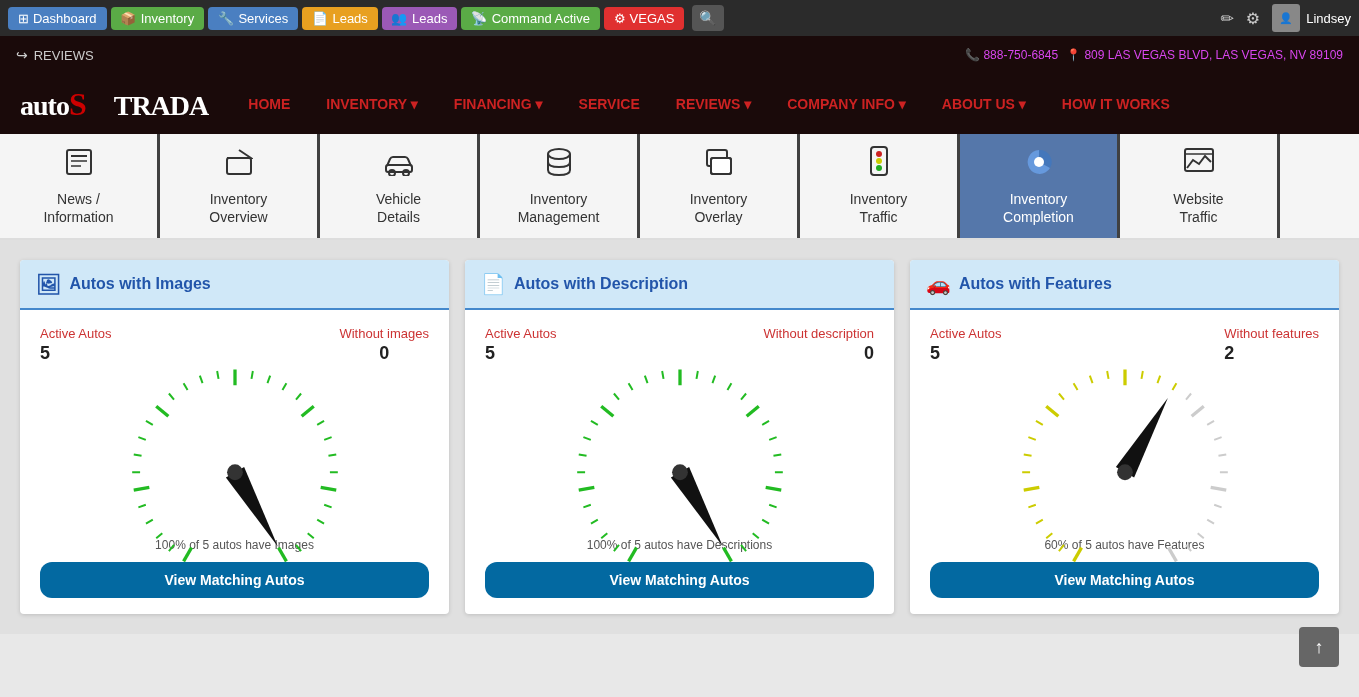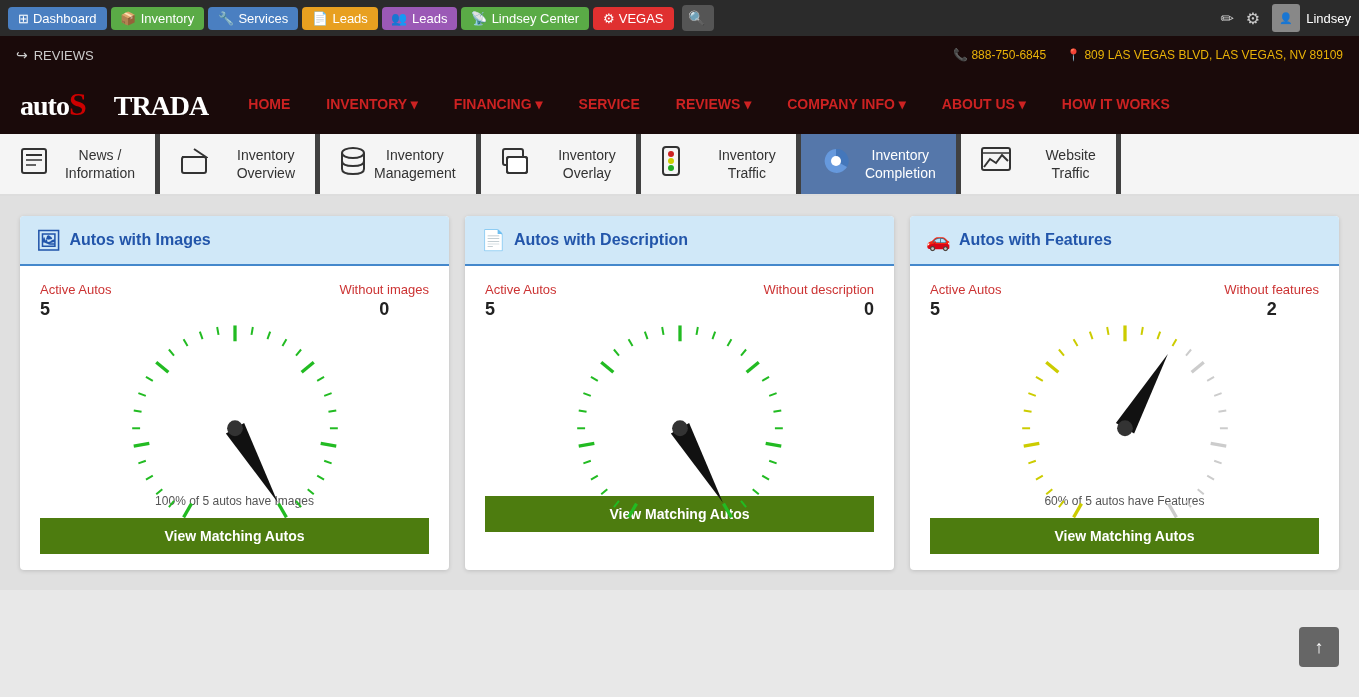--- a/index.html
+++ b/index.html
@@ -48,21 +48,21 @@
     .secondary-bar {
       background: #1a0a0a;
       display: flex; align-items: center; justify-content: space-between;
       padding: 6px 16px; height: 38px;
     }
     .logoff {
       display: flex; align-items: center; gap: 6px;
       color: #ccc; font-size: 13px; cursor: pointer;
     }
     .contact-info {
-      display: flex; align-items: center; gap: 20px; color: #eab308; font-size: 12px; justify-content: flex-end;
+      display: flex; align-items: center; gap: 8px; color: #d946ef; font-size: 12px; justify-content: flex-end;
     }
 
     
     .main-nav-container {
       background: #1a0a0a;
       display: flex; align-items: center;
       padding: 0 20px; height: 60px;
     }
     .logo {
       font-size: 28px; font-weight: bold; color: #fff; letter-spacing: -1px; margin-right: 40px;
@@ -78,22 +78,22 @@
       color: #cc2222; font-size: 14px; font-weight: 600; cursor: pointer; text-decoration: none;
       display: flex; align-items: center; gap: 3px;
     }
 
     
     .tab-bar {
       background: #f5f5f5;
       display: flex; border-bottom: 2px solid #ddd;
     }
     .tab-item {
-      display: flex; flex-direction: row; align-items: center; justify-content: space-between;
-      padding: 12px 20px; min-width: 160px; cursor: pointer; border-right: 5px solid #404040;
+      display: flex; flex-direction: column; align-items: center; justify-content: flex-end;
+      padding: 12px 20px; min-width: 160px; cursor: pointer; border-right: 3px solid #404040;
       font-size: 14px; color: #333; text-align: center; gap: 8px;
     }
     .tab-item.active { background: #5577aa; color: #fff; }
     .tab-icon { font-size: 24px; }
 
     
     .content-area {
       background: #e0e0e0; padding: 20px;
     }
 
@@ -121,21 +121,21 @@
     .gauge-container {
       display: flex; justify-content: center; align-items: center;
       padding: 10px 0; margin: 0 auto;
       width: 200px; height: 160px; position: relative;
     }
     .gauge-text {
       text-align: center; font-size: 12px; color: #555; margin: 6px 0 10px;
     }
     .view-btn {
       display: block; width: 100%; padding: 10px;
-      background: #4d7c0f; color: #fff; border: none; border-radius: 0;
+      background: #0369a1; color: #fff; border: none; border-radius: 12px;
       font-size: 14px; font-weight: bold; cursor: pointer; text-align: center;
       margin-top: 8px;
     }
 
     
     .scroll-top {
       position: fixed; bottom: 30px; right: 20px;
       background: #666; color: #fff; width: 40px; height: 40px;
       display: flex; align-items: center; justify-content: center;
       border-radius: 4px; cursor: pointer; font-size: 18px;
@@ -163,21 +163,21 @@
   <button class="top-nav-btn pages">
     <span>📄</span>
     <span>Leads</span>
   </button>
   <button class="top-nav-btn leads">
     <span>👥</span>
     <span>Leads</span>
   </button>
   <button class="top-nav-btn command">
     <span>📡</span>
-    <span>Lindsey Center</span>
+    <span>Command Active</span>
   </button>
   <button class="top-nav-btn admin">
     <span>⚙</span>
     <span>VEGAS</span>
   </button>
   <div class="top-nav-search">
     <span style="color:#ccc;font-size:14px;">🔍</span>
   </div>
   <div class="top-nav-right">
     <span class="top-nav-right-icon">✏</span>
@@ -235,20 +235,30 @@
       <div style="white-space: pre-line; line-height: 1.3;">News /
 Information</div>
     </div>
     <div class="tab-item">
       <div class="tab-icon"><svg width="28" height="28" viewBox="0 0 28 28">
           <rect x="2" y="10" width="24" height="16" rx="2" stroke="#333" stroke-width="2" fill="none"></rect>
           <polyline points="14,2 26,10 2,10" stroke="#333" stroke-width="2" fill="none"></polyline>
         </svg></div>
       <div style="white-space: pre-line; line-height: 1.3;">Inventory
 Overview</div>
+    </div>
+    <div class="tab-item">
+      <div class="tab-icon"><svg width="32" height="24" viewBox="0 0 32 24">
+          <path d="M4 14 L7 7 Q8 5 10 5 L22 5 Q24 5 25 7 L28 14" stroke="#333" stroke-width="2" fill="none"></path>
+          <rect x="3" y="13" width="26" height="7" rx="2" stroke="#333" stroke-width="2" fill="none"></rect>
+          <circle cx="9" cy="21" r="3" stroke="#333" stroke-width="2" fill="none"></circle>
+          <circle cx="23" cy="21" r="3" stroke="#333" stroke-width="2" fill="none"></circle>
+        </svg></div>
+      <div style="white-space: pre-line; line-height: 1.3;">Vehicle
+Details</div>
     </div>
     <div class="tab-item">
       <div class="tab-icon"><svg width="26" height="28" viewBox="0 0 26 28">
           <ellipse cx="13" cy="6" rx="11" ry="5" stroke="#333" stroke-width="2" fill="none"></ellipse>
           <path d="M2 6 L2 14 Q2 19 13 19 Q24 19 24 14 L24 6" stroke="#333" stroke-width="2" fill="none"></path>
           <path d="M2 14 L2 22 Q2 27 13 27 Q24 27 24 22 L24 14" stroke="#333" stroke-width="2" fill="none"></path>
         </svg></div>
       <div style="white-space: pre-line; line-height: 1.3;">Inventory
 Management</div>
     </div>
@@ -400,35 +410,36 @@
                 <line x1="173.29602442130084" y1="126.67757117940218" x2="167.6578686965854" y2="124.62545031944816" stroke="#22bb22" stroke-width="1.5"></line>
                 <line x1="167.54998149518624" y1="138.99999999999994" x2="162.3538290724796" y2="135.99999999999994" stroke="#22bb22" stroke-width="1.5"></line>
                 <line x1="159.7514665632803" y1="150.13743355555005" x2="155.15519990456642" y2="146.28070789743083" stroke="#22bb22" stroke-width="1.5"></line>
                 <line x1="150.1374335555501" y1="159.75146656328027" x2="146.28070789743086" y2="155.15519990456642" stroke="#22bb22" stroke-width="1.5"></line>
                 <line x1="138.99999999999997" y1="167.54998149518622" x2="132.99999999999997" y2="157.15767664977295" stroke="#22bb22" stroke-width="2.5"></line>
       <polygon points="132.49999999999997,156.29165124598853 93.07179676972449,104 106.9282032302755,96" fill="#111"></polygon>
       <circle cx="100" cy="100" r="6" fill="#333"></circle>
     </g>
   </svg>
       </div>
+      <div class="gauge-text">100% of 5 autos have Descriptions</div>
       <button class="view-btn">View Matching Autos</button>
     </div>
   </div>
       <div class="card">
     <div class="card-header">
       <span class="card-header-icon">🚗</span>
       <span>Autos with Features</span>
     </div>
     <div class="card-body">
       <div class="card-stats">
         <div>
           <div class="stat-label">Active Autos</div>
           <div class="stat-value">5</div>
         </div>
-        <div style="text-align:center">
+        <div style="text-align:left">
           <div class="stat-label">Without features</div>
           <div class="stat-value">2</div>
         </div>
       </div>
       <div class="gauge-container">
         <svg class="gauge" width="200" height="145" viewBox="30 30 140 110">
     <g>
       <line x1="61.000000000000014" y1="167.54998149518622" x2="67.00000000000001" y2="157.15767664977295" stroke="#cccc00" stroke-width="2.5"></line>
                 <line x1="49.86256644444993" y1="159.75146656328027" x2="53.71929210256916" y2="155.15519990456642" stroke="#cccc00" stroke-width="1.5"></line>
                 <line x1="40.248533436719725" y1="150.13743355555007" x2="44.84480009543359" y2="146.28070789743083" stroke="#cccc00" stroke-width="1.5"></line>

